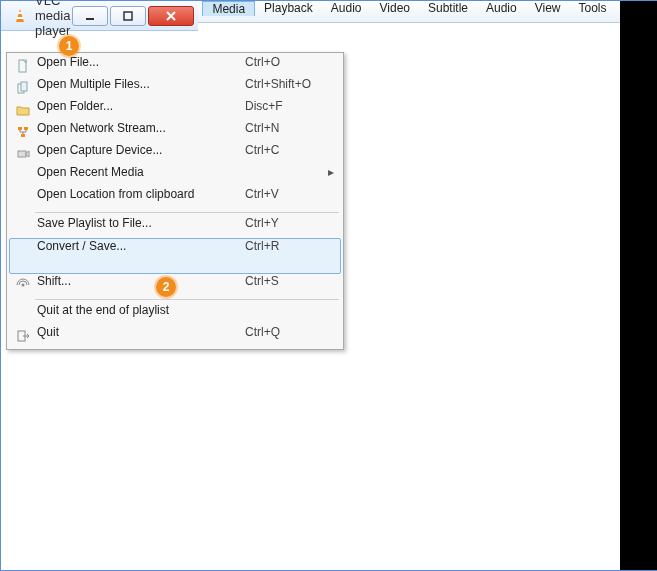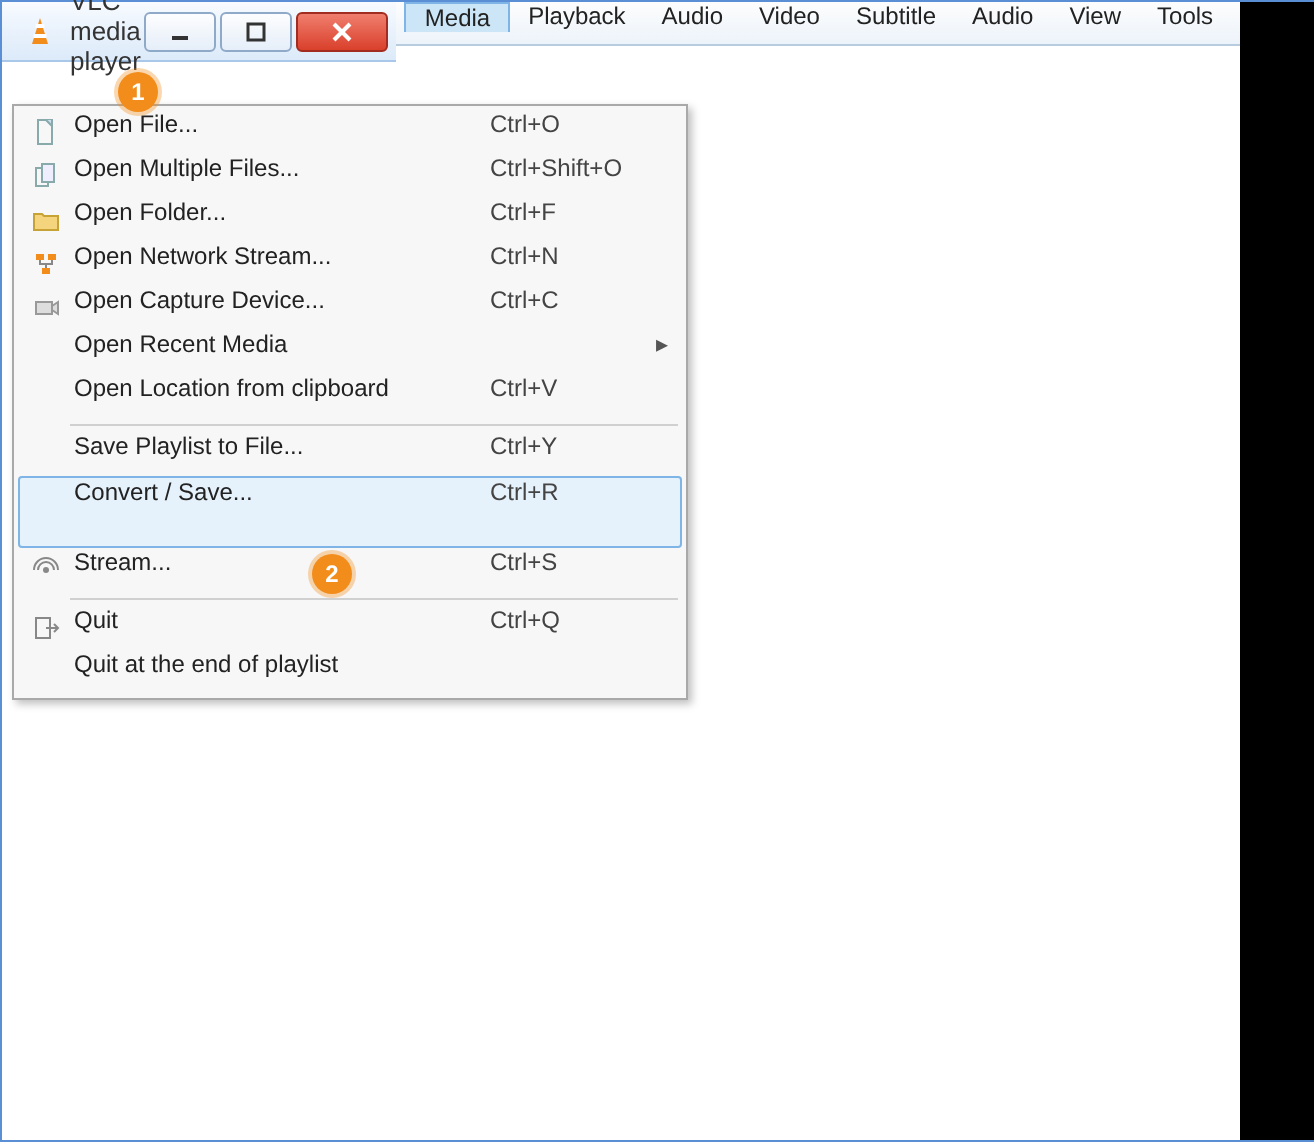--- a/index.html
+++ b/index.html
@@ -233,21 +233,21 @@
       <span class="dd-short">Ctrl+Shift+O</span>
       <span class="dd-arrow"></span>
     </div>
     <div class="dd-row">
       <span class="dd-icon">
           <svg class="icon-sm" viewBox="0 0 14 14">
             <path d="M1 4h4l1 1h7v7H1z" fill="#f4d47c" stroke="#c7a335"></path>
           </svg>
         </span>
       <span class="dd-label">Open Folder...</span>
-      <span class="dd-short">Ctrl+F</span>
+      <span class="dd-short">Disc+F</span>
       <span class="dd-arrow"></span>
     </div>
     <div class="dd-row">
       <span class="dd-icon">
           <svg class="icon-sm" viewBox="0 0 14 14">
             <rect x="2" y="2" width="4" height="3" fill="#f28c1a"></rect>
             <rect x="8" y="2" width="4" height="3" fill="#f28c1a"></rect>
             <rect x="5" y="9" width="4" height="3" fill="#f28c1a"></rect>
             <path d="M4 5v2h6V5M7 7v2" stroke="#888" fill="none"></path>
           </svg>
@@ -292,40 +292,40 @@
       <span class="dd-short">Ctrl+R</span>
       <span class="dd-arrow"></span>
     </div>
     <div class="dd-row">
       <span class="dd-icon">
           <svg class="icon-sm" viewBox="0 0 14 14">
             <circle cx="7" cy="7" r="1.5" fill="#888"></circle>
             <path d="M3 7a4 4 0 0 1 8 0M1 7a6 6 0 0 1 12 0" fill="none" stroke="#888"></path>
           </svg>
         </span>
-      <span class="dd-label">Stream...</span>
+      <span class="dd-label">Shift...</span>
       <span class="dd-short">Ctrl+S</span>
       <span class="dd-arrow"></span>
     </div>
     <div class="dd-sep"></div>
-    <div class="dd-row">
-      <span class="dd-icon">
-          <svg class="icon-sm" viewBox="0 0 14 14">
-            <rect x="2" y="2" width="7" height="10" fill="none" stroke="#888"></rect>
-            <path d="M7 7h6M11 5l2 2-2 2" fill="none" stroke="#888"></path>
-          </svg>
-        </span>
-      <span class="dd-label">Quit</span>
-      <span class="dd-short">Ctrl+Q</span>
-      <span class="dd-arrow"></span>
-    </div>
     <div class="dd-row">
       <span class="dd-icon"></span>
       <span class="dd-label">Quit at the end of playlist</span>
       <span class="dd-short"></span>
+      <span class="dd-arrow"></span>
+    </div>
+    <div class="dd-row">
+      <span class="dd-icon">
+          <svg class="icon-sm" viewBox="0 0 14 14">
+            <rect x="2" y="2" width="7" height="10" fill="none" stroke="#888"></rect>
+            <path d="M7 7h6M11 5l2 2-2 2" fill="none" stroke="#888"></path>
+          </svg>
+        </span>
+      <span class="dd-label">Quit</span>
+      <span class="dd-short">Ctrl+Q</span>
       <span class="dd-arrow"></span>
     </div>
   </div>
 
   <div class="badge" style="top:276px; left:155px;">
       <span>2</span>
     </div>
 
   <div class="content">
     <svg class="cone-svg" viewBox="0 0 120 140" style="margin-left:170px;">

